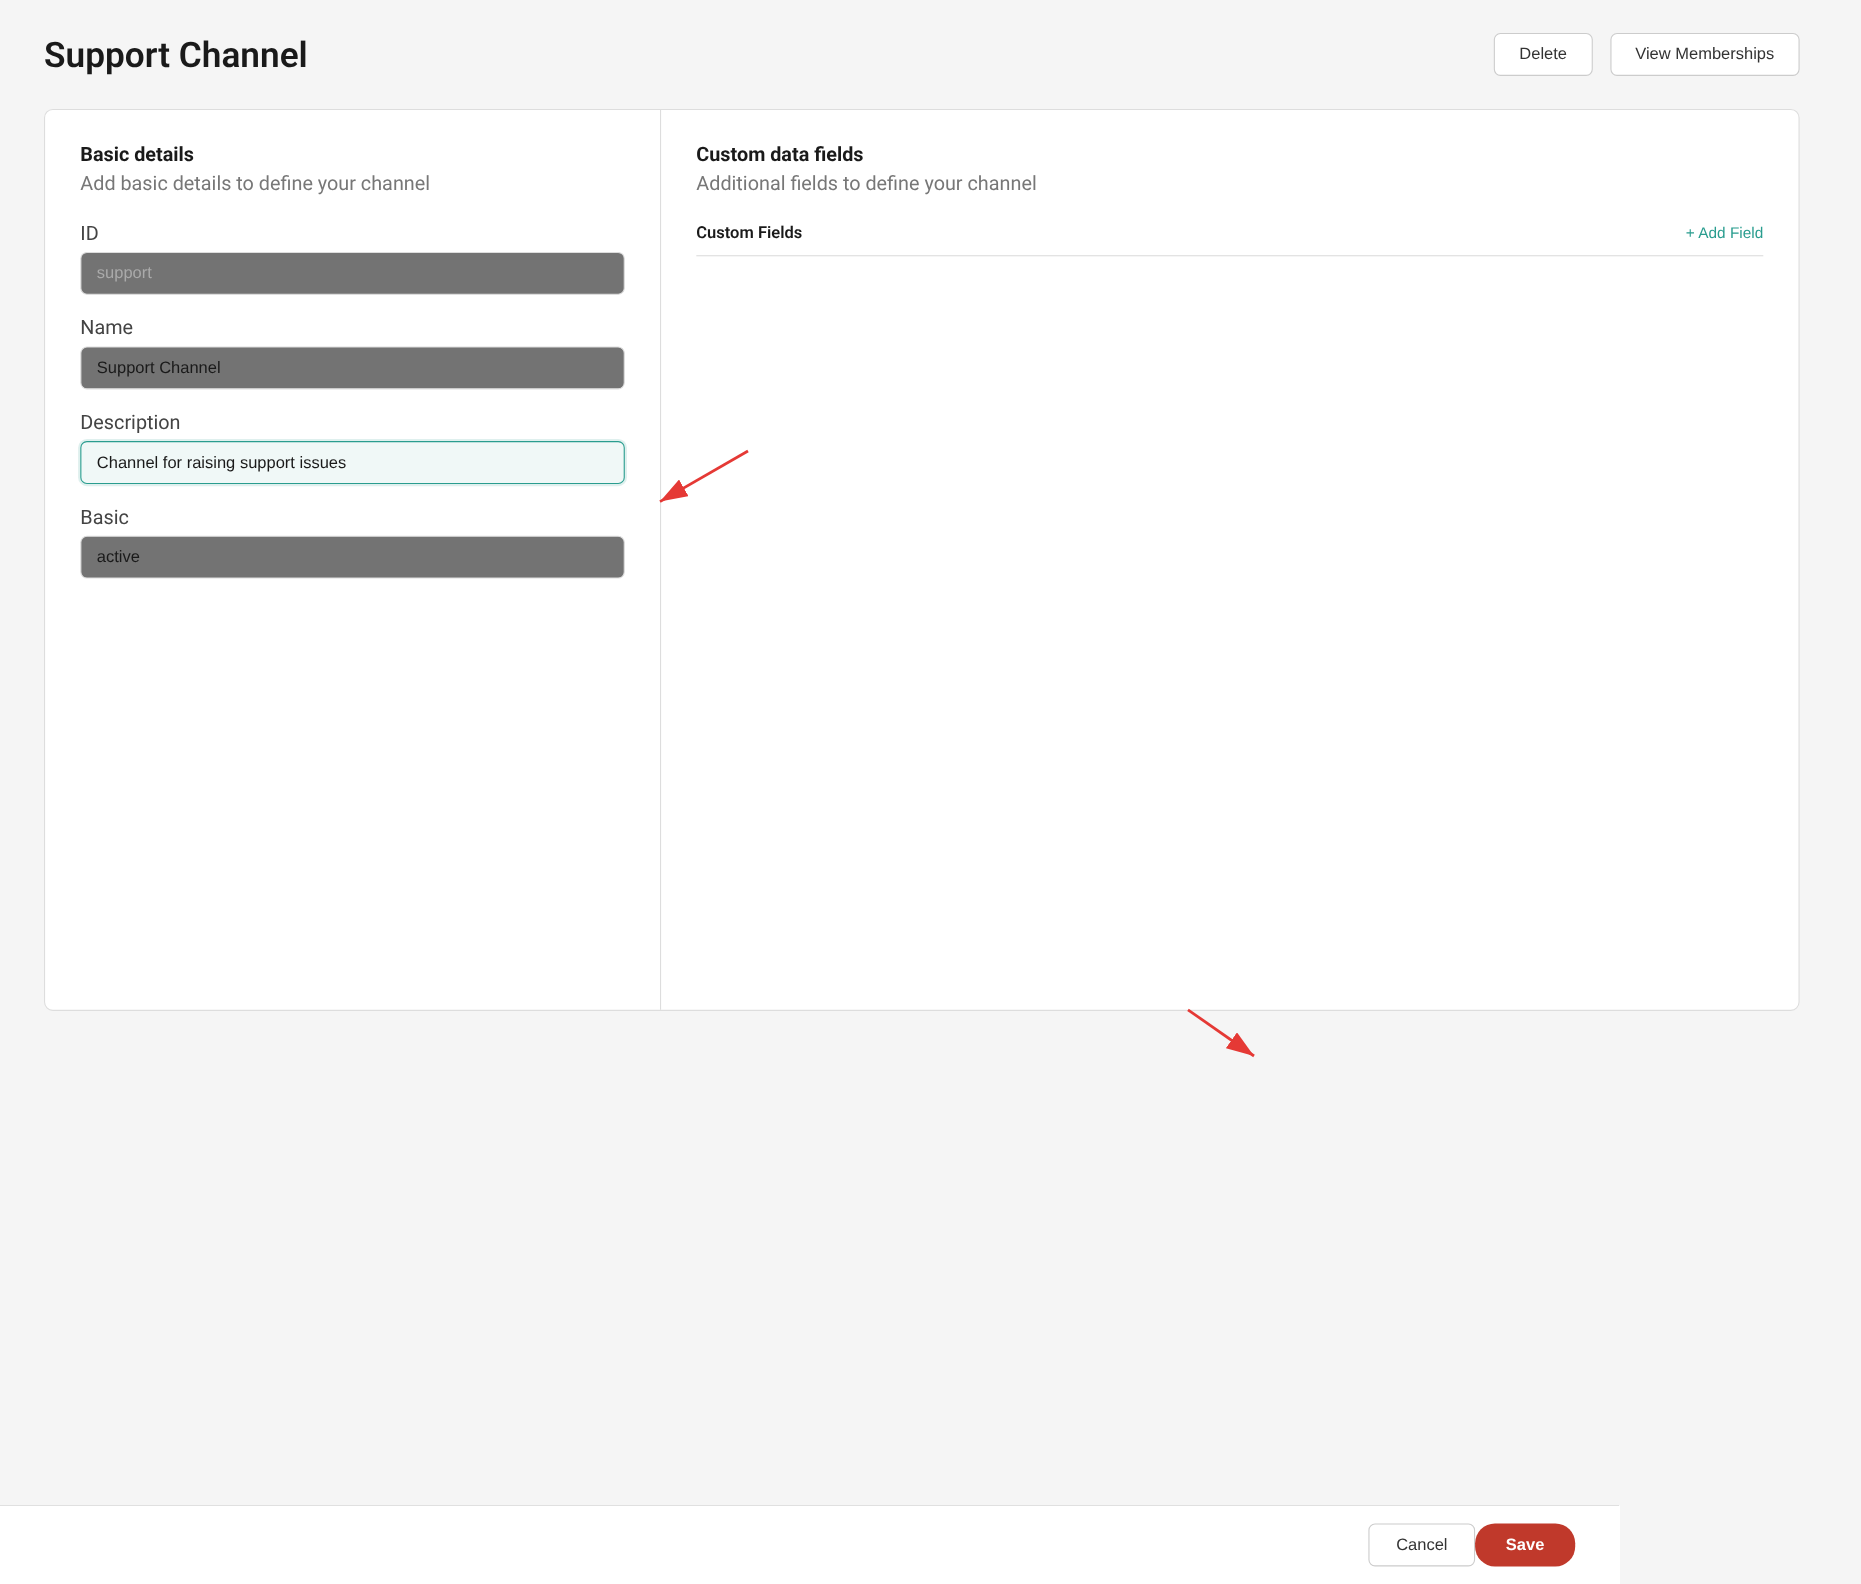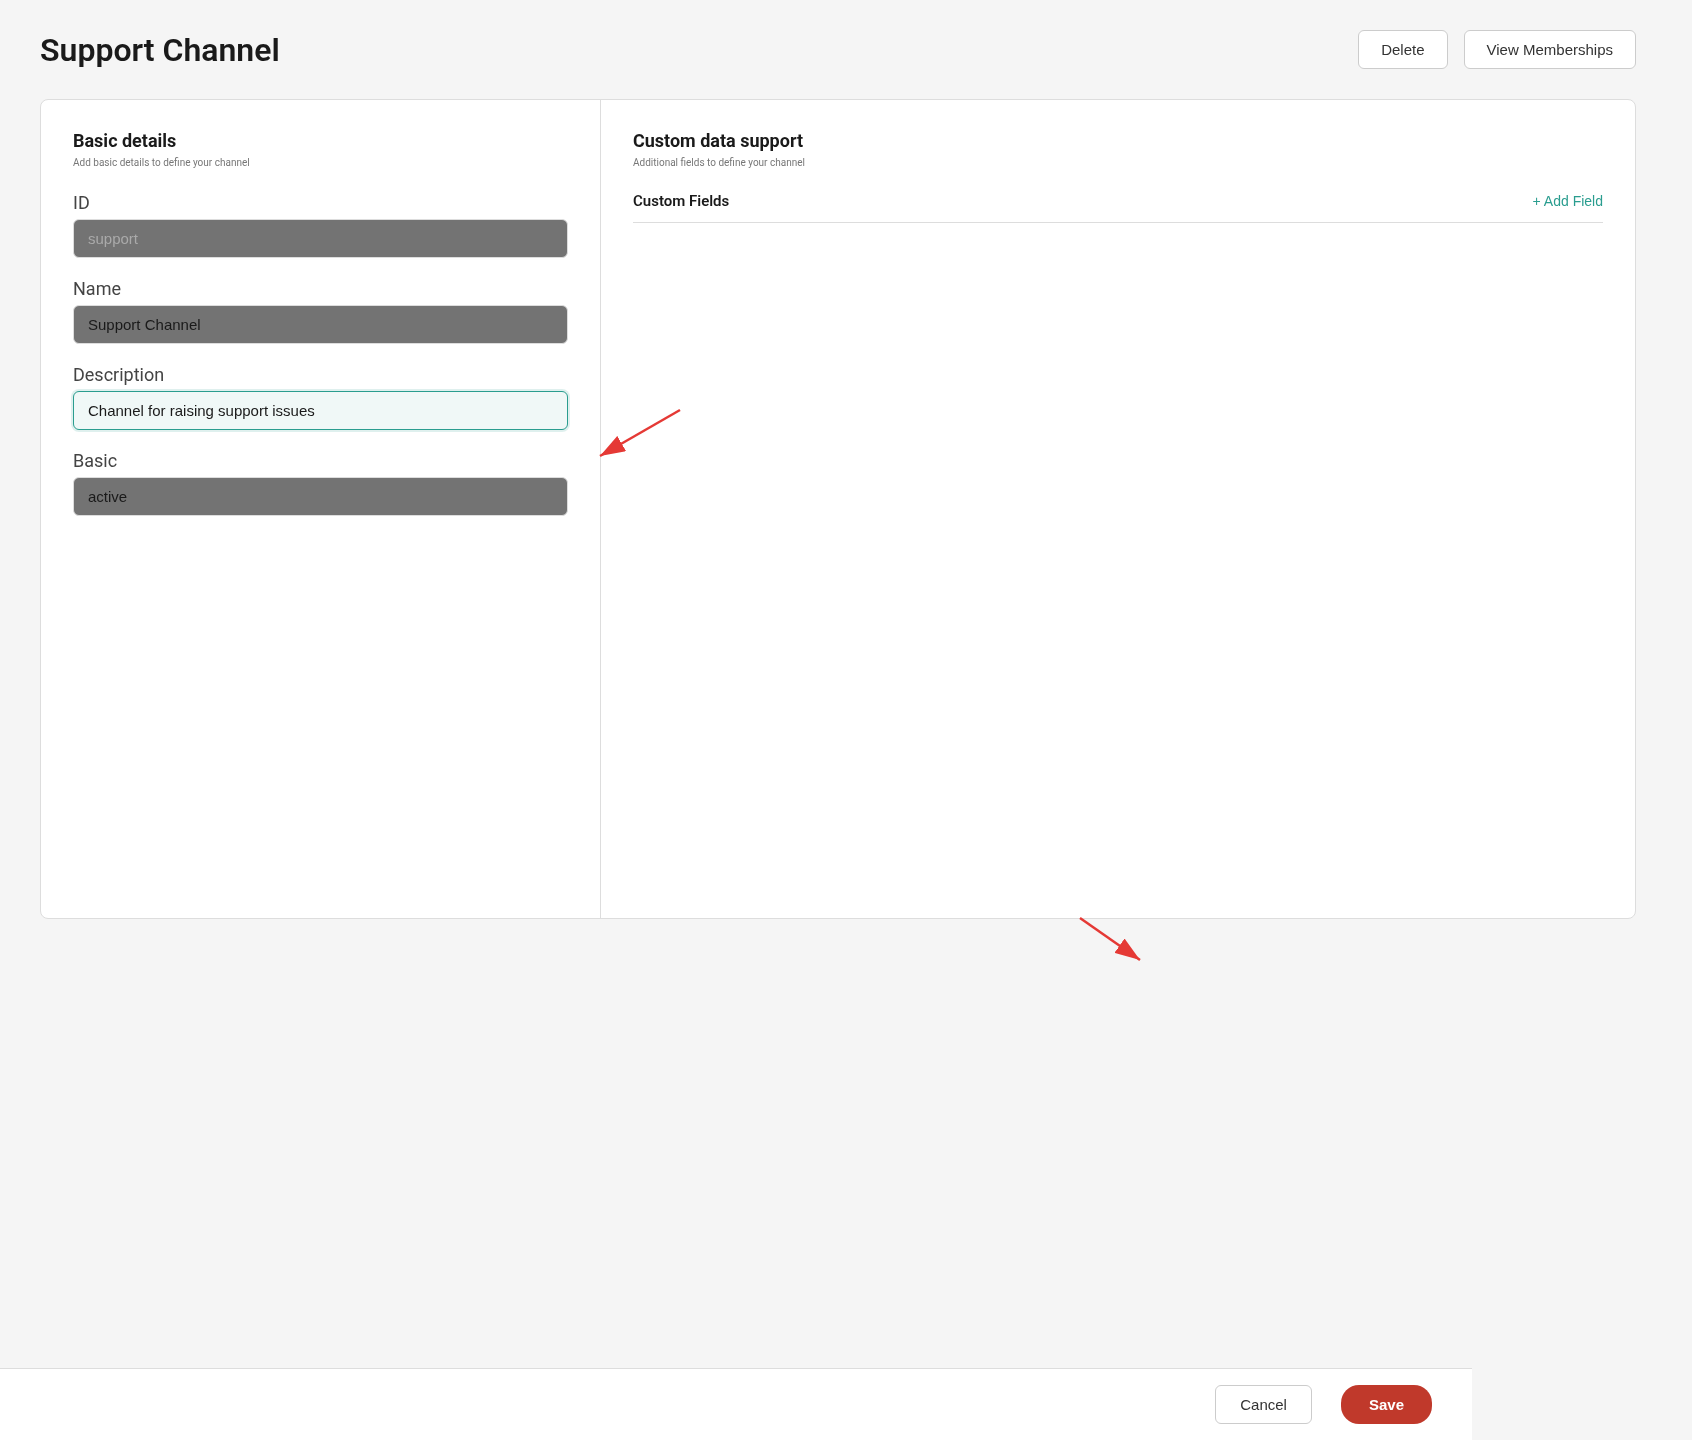--- a/index.html
+++ b/index.html
@@ -69,21 +69,21 @@
     }
 
     .section-title {
       font-size: 18px;
       font-weight: 700;
       color: #1a1a1a;
       margin-bottom: 6px;
     }
 
     .section-subtitle {
-      font-size: 10px;
+      font-size: 18px;
       color: #777;
       margin-bottom: 24px;
     }
 
     .field-group {
       margin-bottom: 20px;
     }
 
     .field-label {
       font-size: 18px;
@@ -144,21 +144,21 @@
     .page-footer {
       position: fixed;
       bottom: 0;
       left: 0;
       width: 1472px;
       background: #fff;
       border-top: 1.5px solid #ddd;
       padding: 16px 40px;
       display: flex;
       justify-content: flex-end;
-      gap: 29px;
+      gap: 0;
       z-index: 100;
     }
 
     .btn-cancel {
       padding: 10px 24px;
       border: 1.5px solid #ccc;
       background: #fff;
       border-radius: 6px;
       font-size: 15px;
       cursor: pointer;
@@ -223,21 +223,21 @@
       </div>
 
 
       <div class="field-group">
         <label class="field-label">Basic</label>
         <input class="field-input" type="text" value="active" style="">
       </div>
     </div>
 
     <div class="right-panel">
-      <div class="section-title">Custom data support</div>
+      <div class="section-title">Custom data fields</div>
       <div class="section-subtitle">Additional fields to define your channel</div>
 
       <div class="custom-fields-header">
         <span class="custom-fields-label">Custom Fields</span>
         <button class="add-field-btn">+ Add Field</button>
       </div>
     </div>
 
   </div>
 </div>

